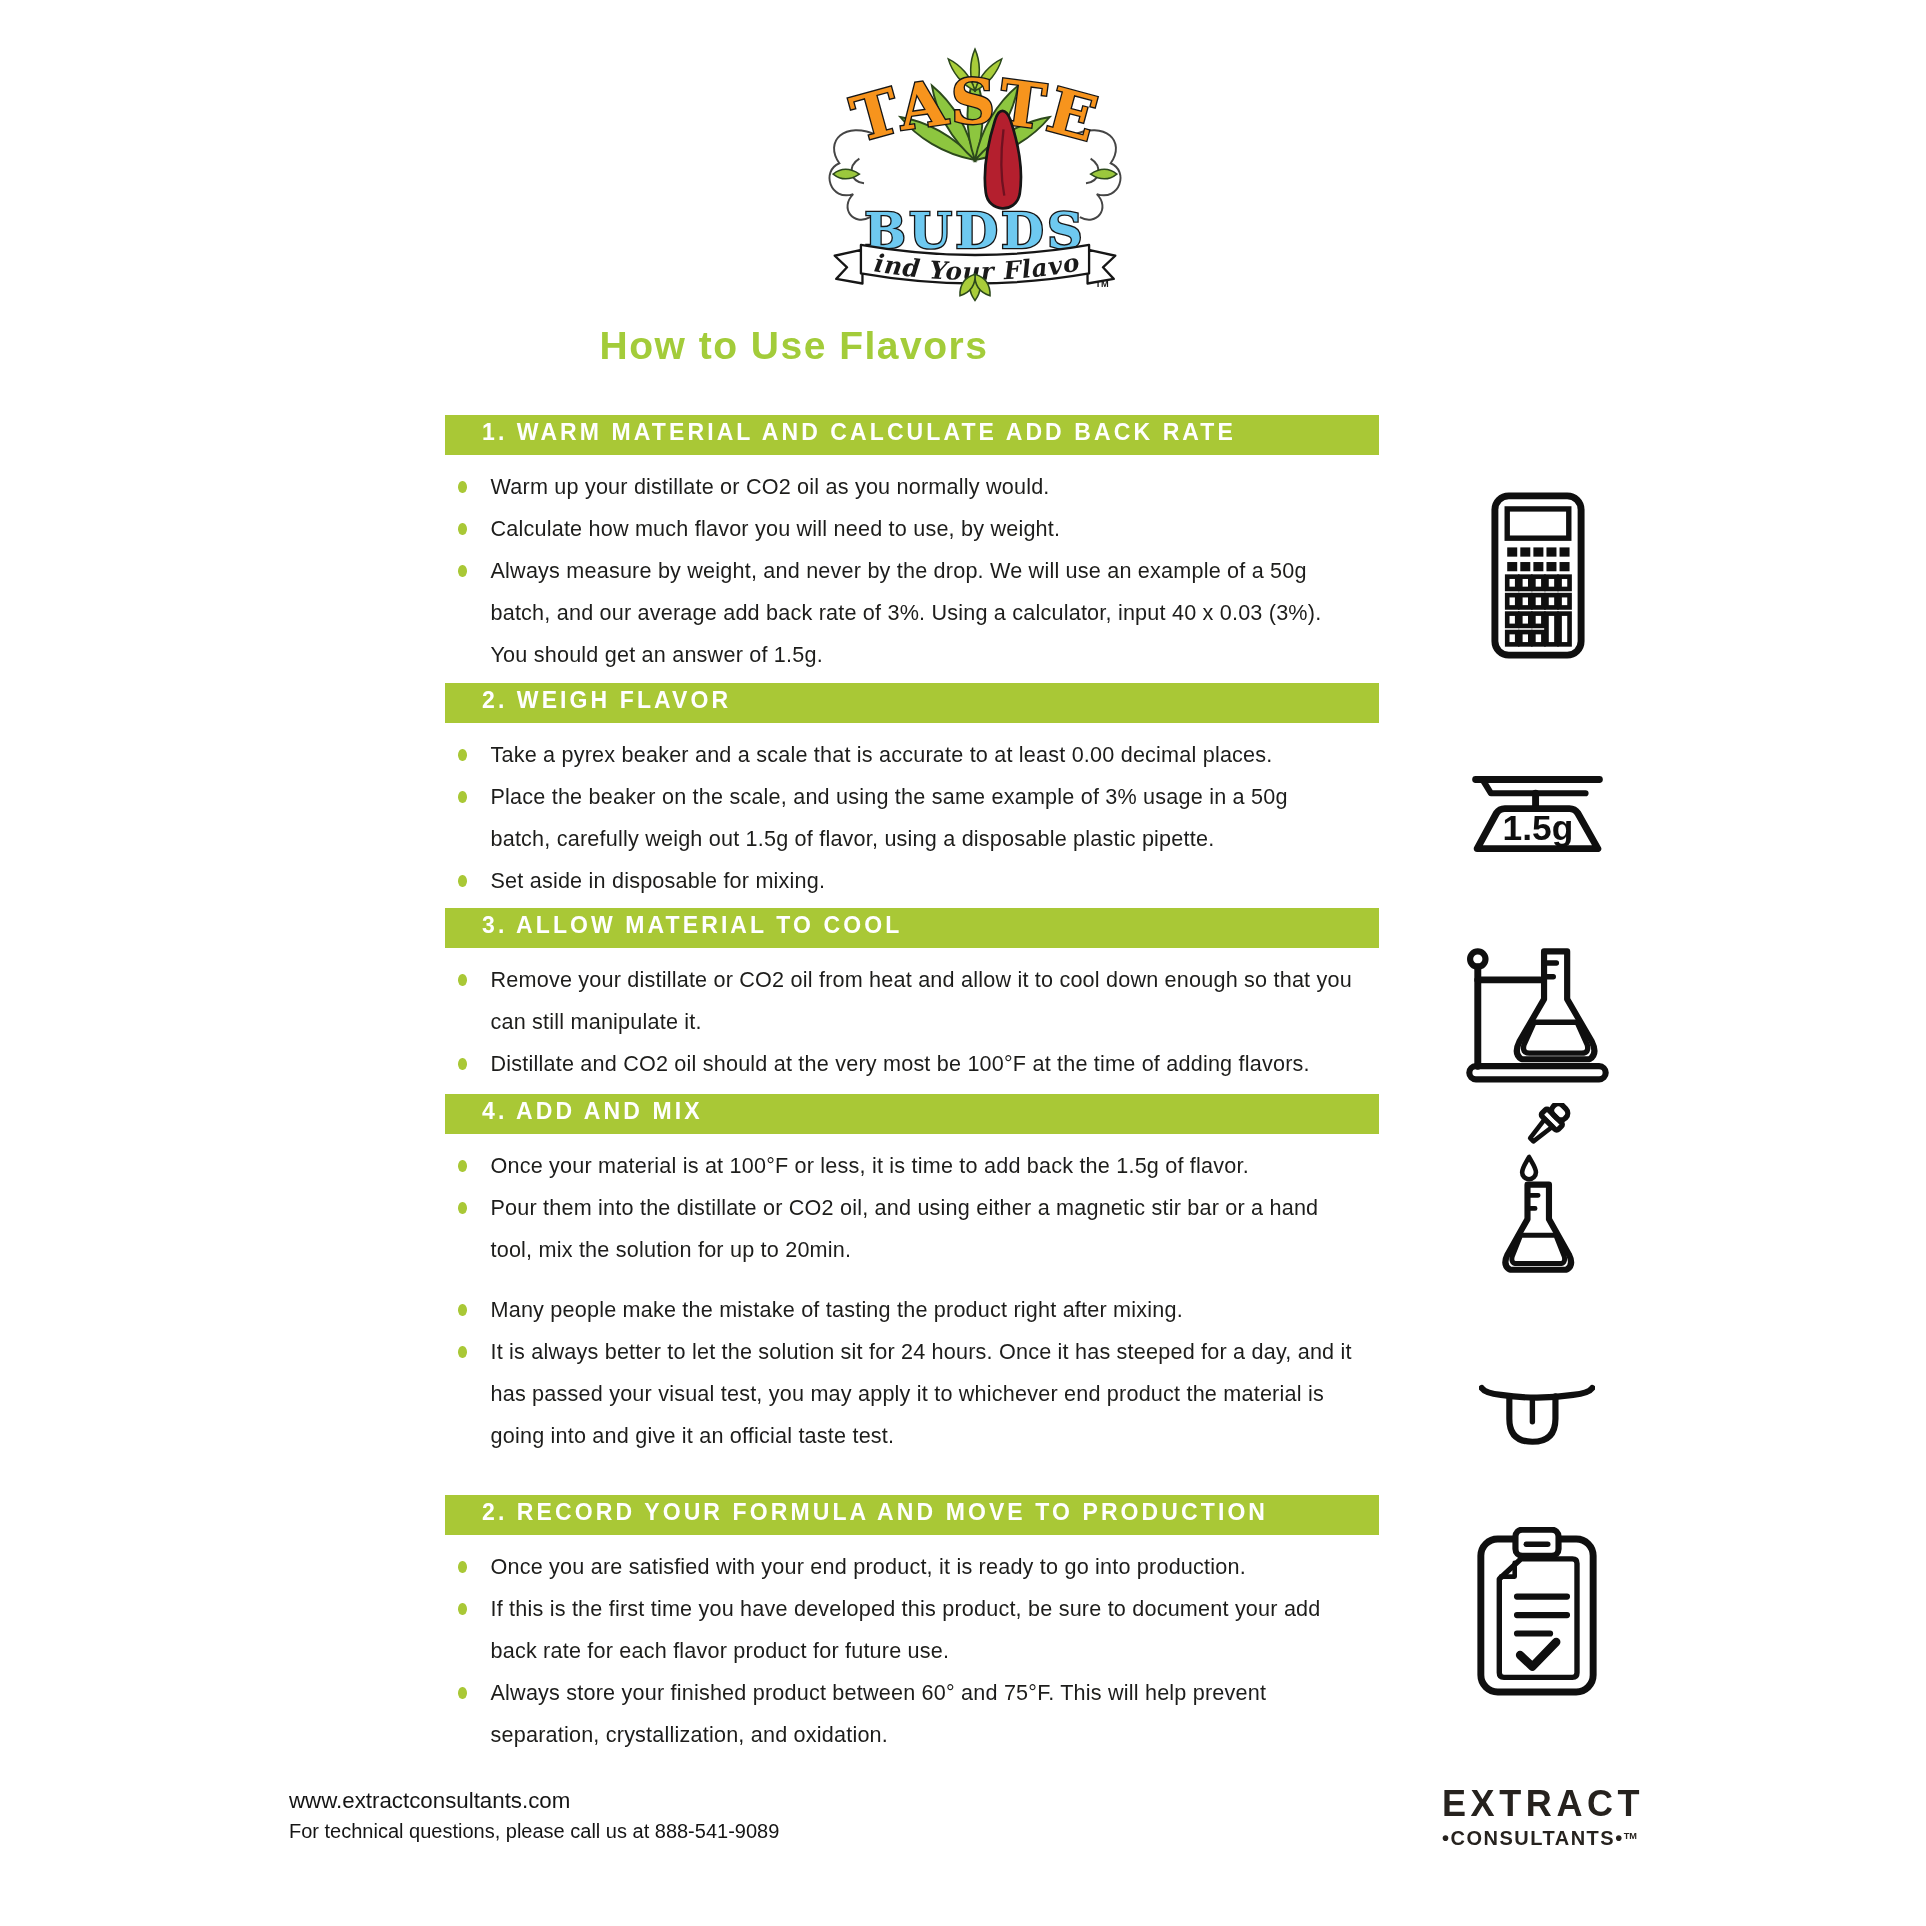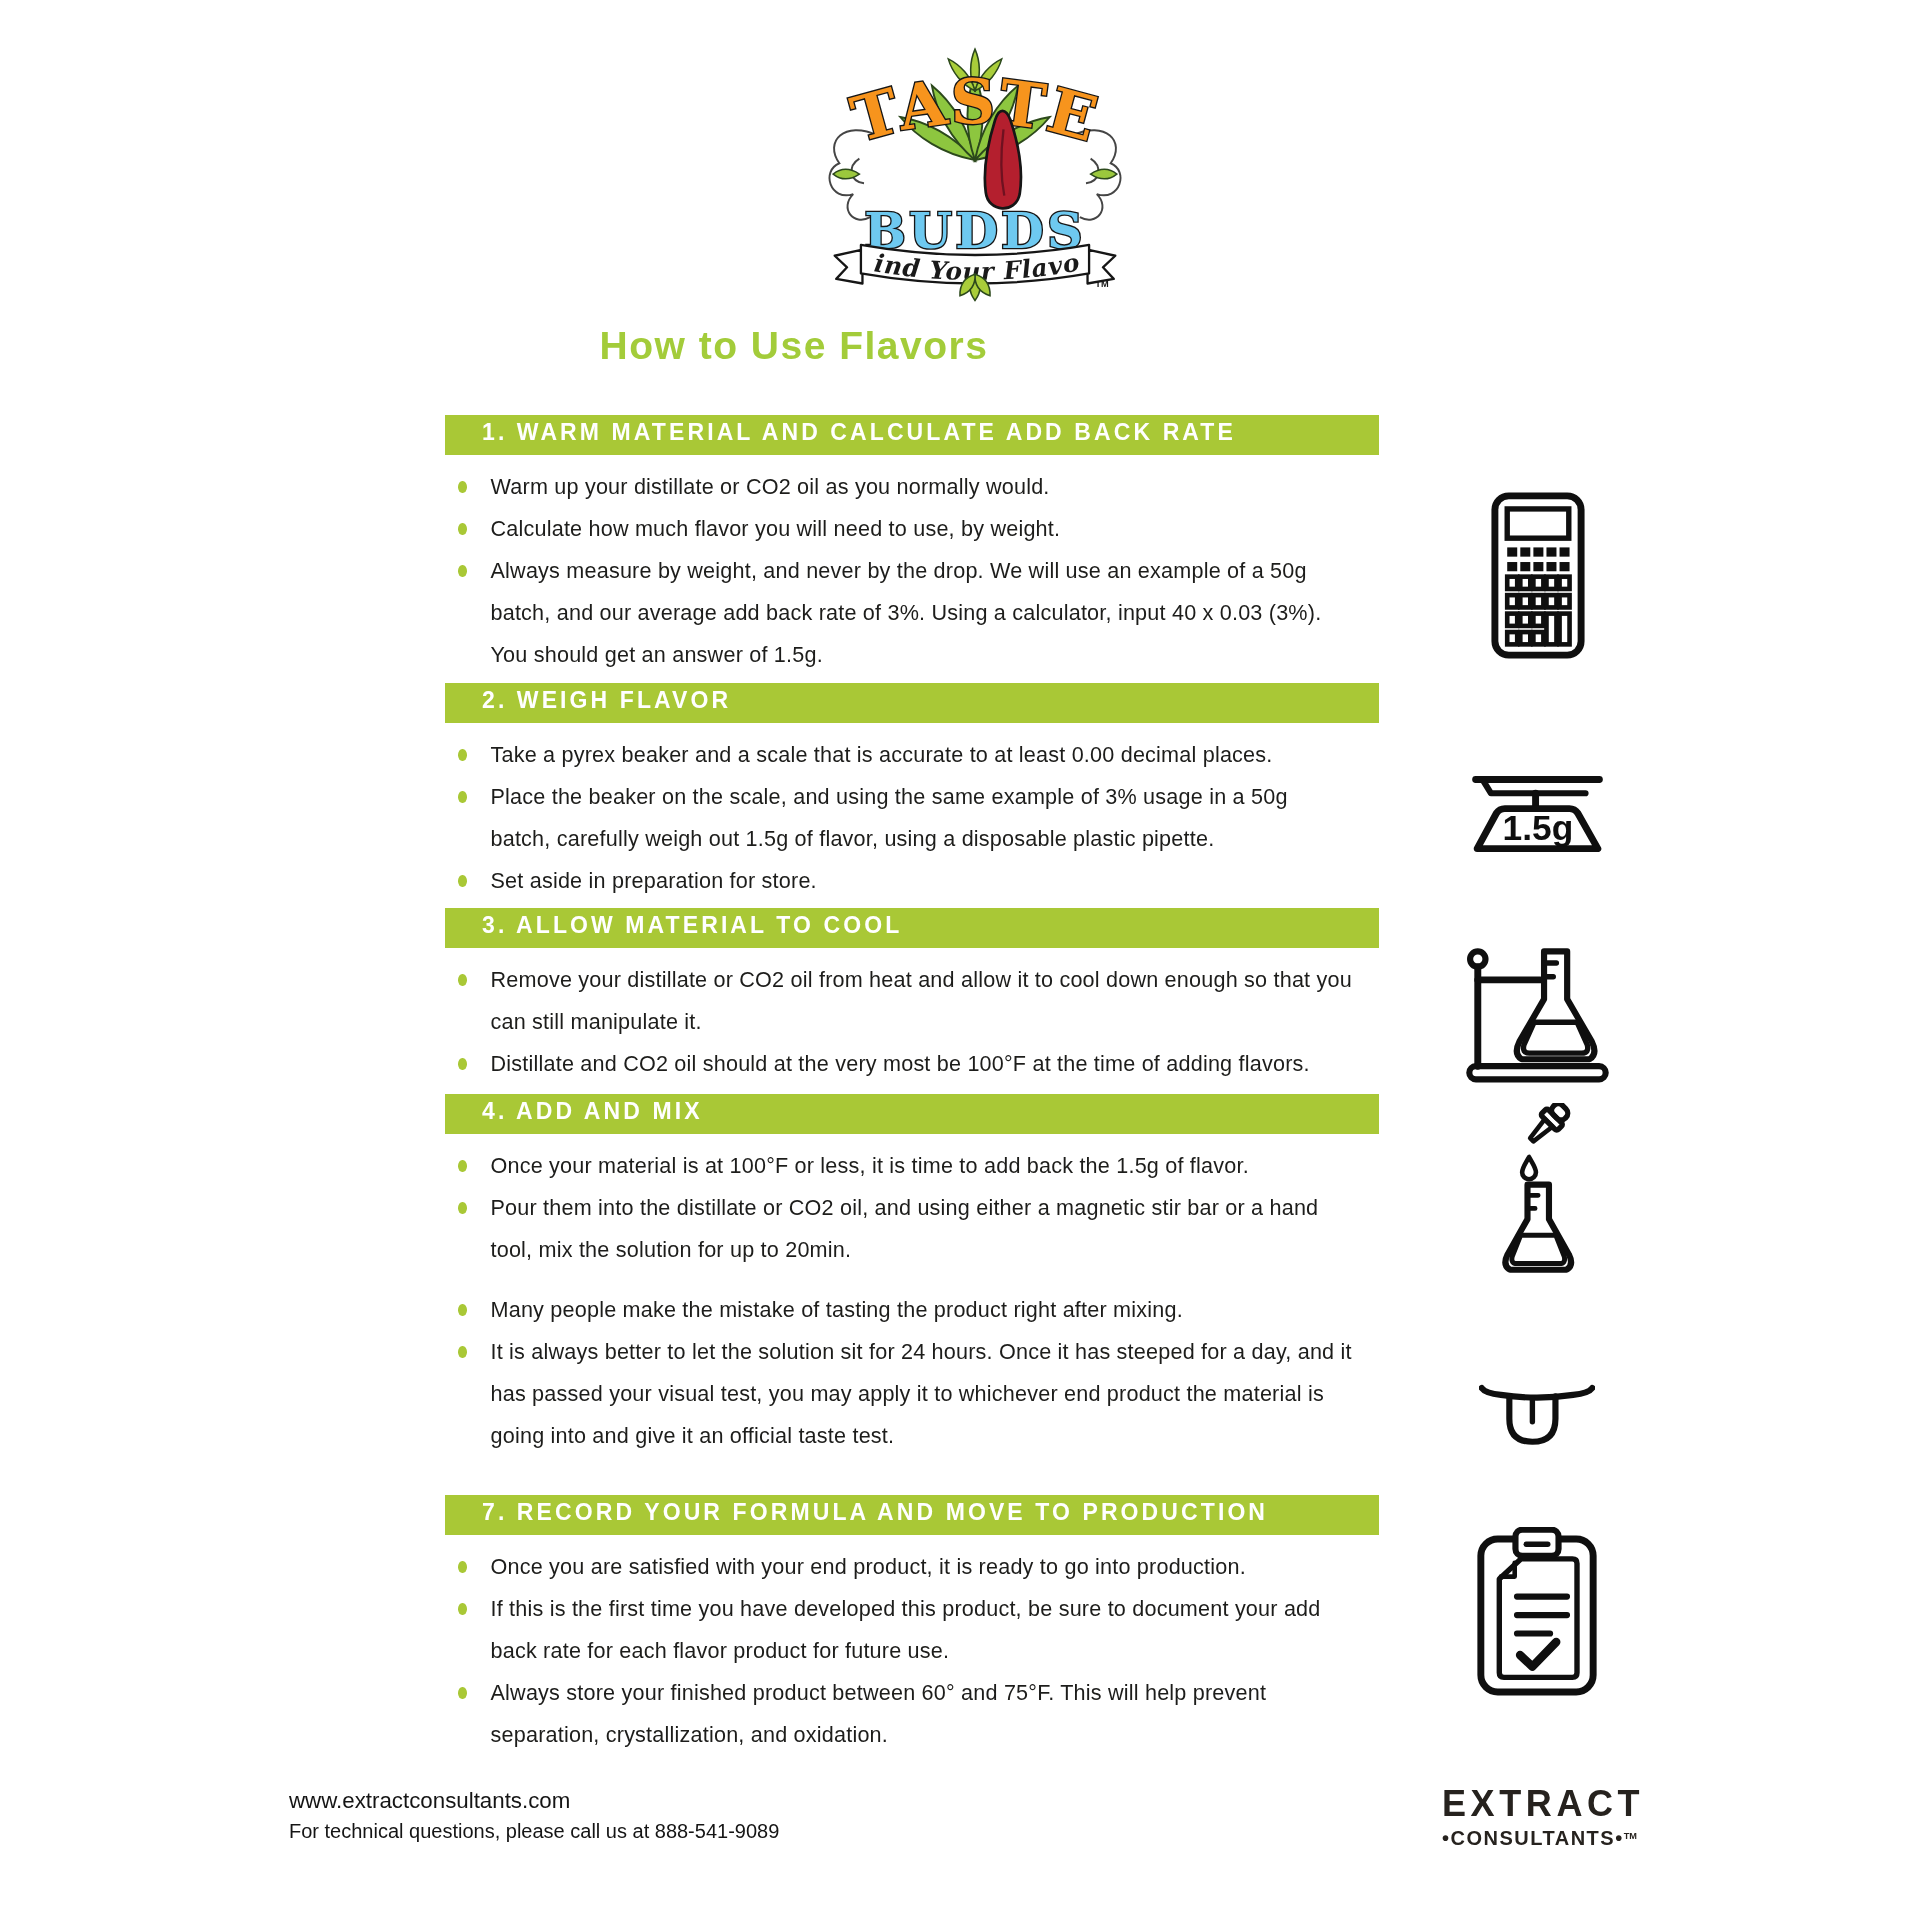--- a/index.html
+++ b/index.html
@@ -123,21 +123,21 @@
       <li>
           <span class="dot"></span>
           <span class="btext">Take a pyrex beaker and a scale that is accurate to at least 0.00 decimal places.</span>
         </li>
       <li>
           <span class="dot"></span>
           <span class="btext">Place the beaker on the scale, and using the same example of 3% usage in a 50g batch, carefully weigh out 1.5g of flavor, using a disposable plastic pipette.</span>
         </li>
       <li>
           <span class="dot"></span>
-          <span class="btext">Set aside in preparation for store.</span>
+          <span class="btext">Set aside in disposable for mixing.</span>
         </li>
     </ul>
   </section>
 
   <section class="step" style="top:908px">
     <div class="bar">3. ALLOW MATERIAL TO COOL</div>
     <ul class="bullets">
       <li>
           <span class="dot"></span>
           <span class="btext">Remove your distillate or CO2 oil from heat and allow it to cool down enough so that you can still manipulate it.</span>
@@ -170,21 +170,21 @@
           <span class="btext">Many people make the mistake of tasting the product right after mixing.</span>
         </li>
       <li>
           <span class="dot"></span>
           <span class="btext">It is always better to let the solution sit for 24 hours. Once it has steeped for a day, and it has passed your visual test, you may apply it to whichever end product the material is going into and give it an official taste test.</span>
         </li>
     </ul>
   </section>
 
   <section class="step" style="top:1495px">
-    <div class="bar">7. RECORD YOUR FORMULA AND MOVE TO PRODUCTION</div>
+    <div class="bar">2. RECORD YOUR FORMULA AND MOVE TO PRODUCTION</div>
     <ul class="bullets">
       <li>
           <span class="dot"></span>
           <span class="btext">Once you are satisfied with your end product, it is ready to go into production.</span>
         </li>
       <li>
           <span class="dot"></span>
           <span class="btext">If this is the first time you have developed this product, be sure to document your add back rate for each flavor product for future use.</span>
         </li>
       <li>

